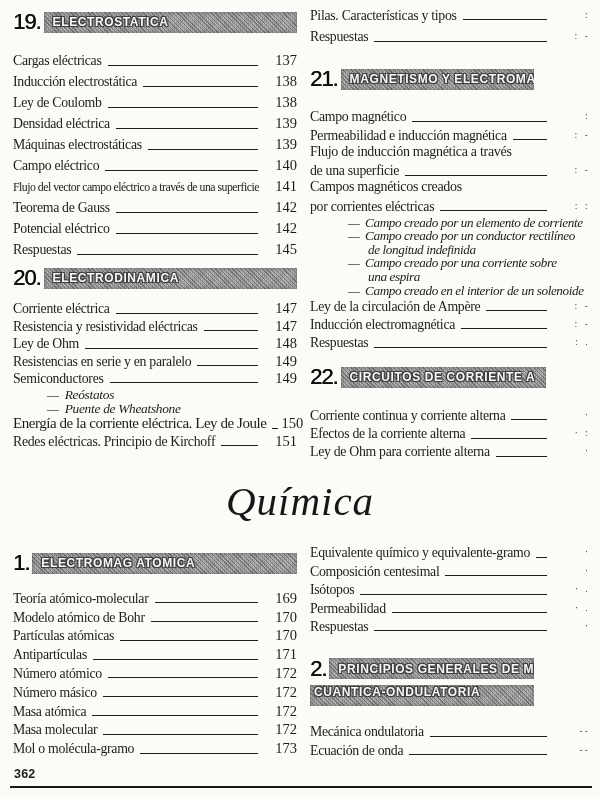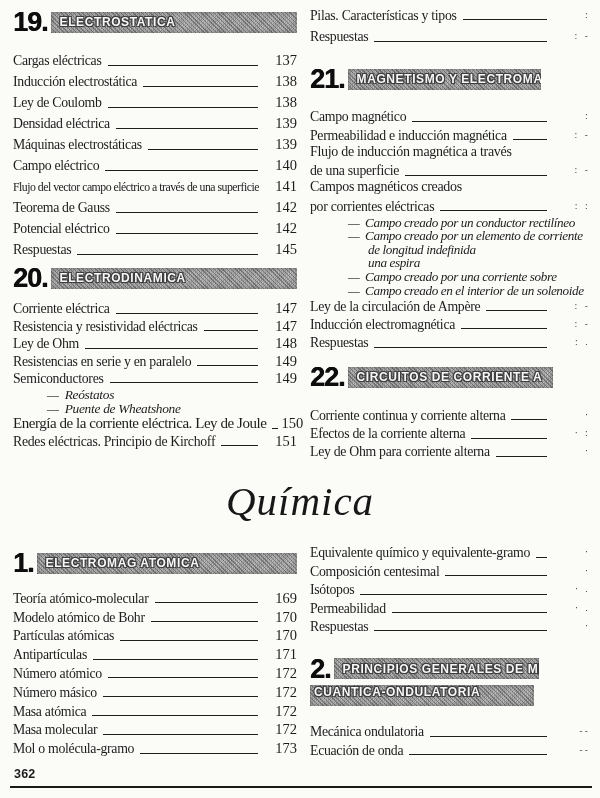--- a/index.html
+++ b/index.html
@@ -11,21 +11,21 @@
     position:relative;
     overflow:hidden;
   }
   .abs{position:absolute;}
   .col{display:block;}
 
   
   .hdr{display:flex;align-items:center;height:28px;}
   .num{
     font-family:"Liberation Sans",sans-serif;
-    font-weight:bold;font-size:27px;line-height:28px;
+    font-weight:normal;font-size:22px;line-height:28px;
     letter-spacing:-1px;color:#0d0d0d;
     margin-right:3px;white-space:nowrap;
     text-shadow:0.4px 0 0 #0d0d0d;
   }
   .bar{
     height:21px;flex:1;min-width:0;
     display:flex;align-items:center;
     padding-left:9px;overflow:hidden;white-space:nowrap;
     background-color:#a3a3a3;
     background-image:
@@ -238,25 +238,25 @@
           <span class="frag">: -</span>
         </div>
 
       <div class="wrap1">Campos magnéticos creados</div>
       <div class="row">
           <span class="lbl">por corrientes eléctricas</span>
           <span class="ldr"></span>
           <span class="frag">: :</span>
         </div>
 
+      <div class="sub">—&nbsp;&nbsp;Campo creado por un elemento de corriente</div>
       <div class="sub">—&nbsp;&nbsp;Campo creado por un conductor rectilíneo</div>
-      <div class="sub">—&nbsp;&nbsp;Campo creado por un elemento de corriente</div>
       <div class="sub sub2">de longitud indefinida</div>
+      <div class="sub">—&nbsp;&nbsp;Campo creado por una corriente sobre</div>
       <div class="sub sub2">una espira</div>
-      <div class="sub">—&nbsp;&nbsp;Campo creado por una corriente sobre</div>
       <div class="sub">—&nbsp;&nbsp;Campo creado en el interior de un solenoide</div>
 
       <div class="row">
           <span class="lbl">Ley de la circulación de Ampère</span>
           <span class="ldr"></span>
           <span class="frag">: -</span>
         </div>
       <div class="row">
           <span class="lbl">Inducción electromagnética</span>
           <span class="ldr"></span>

